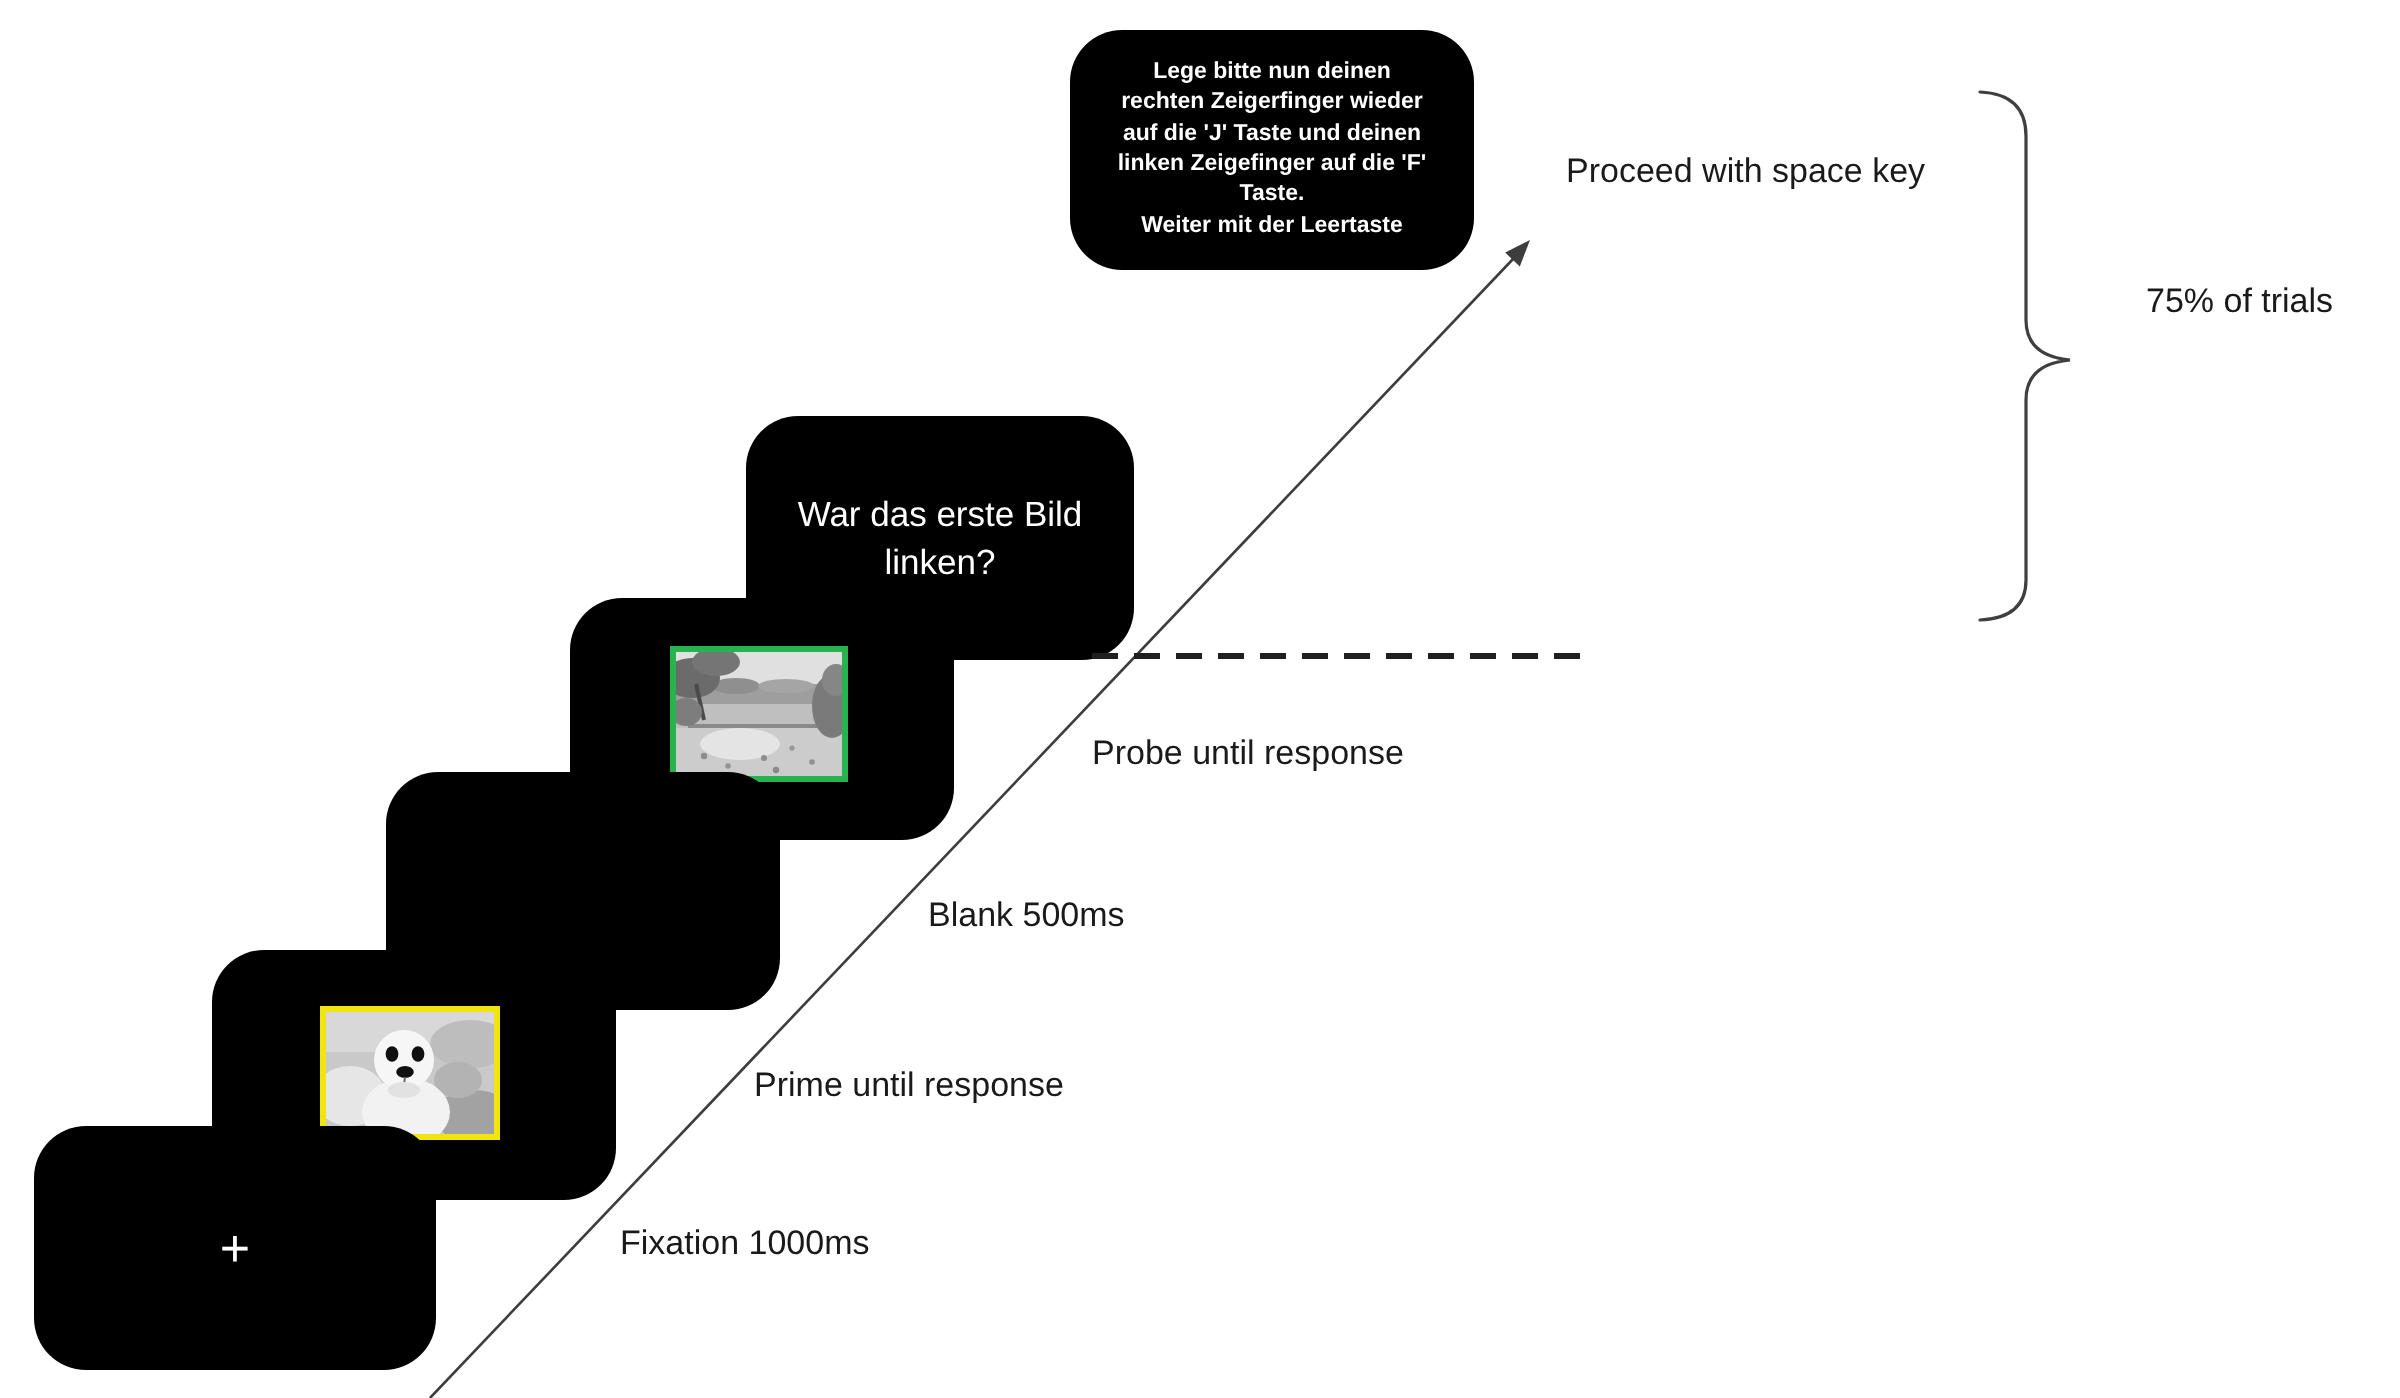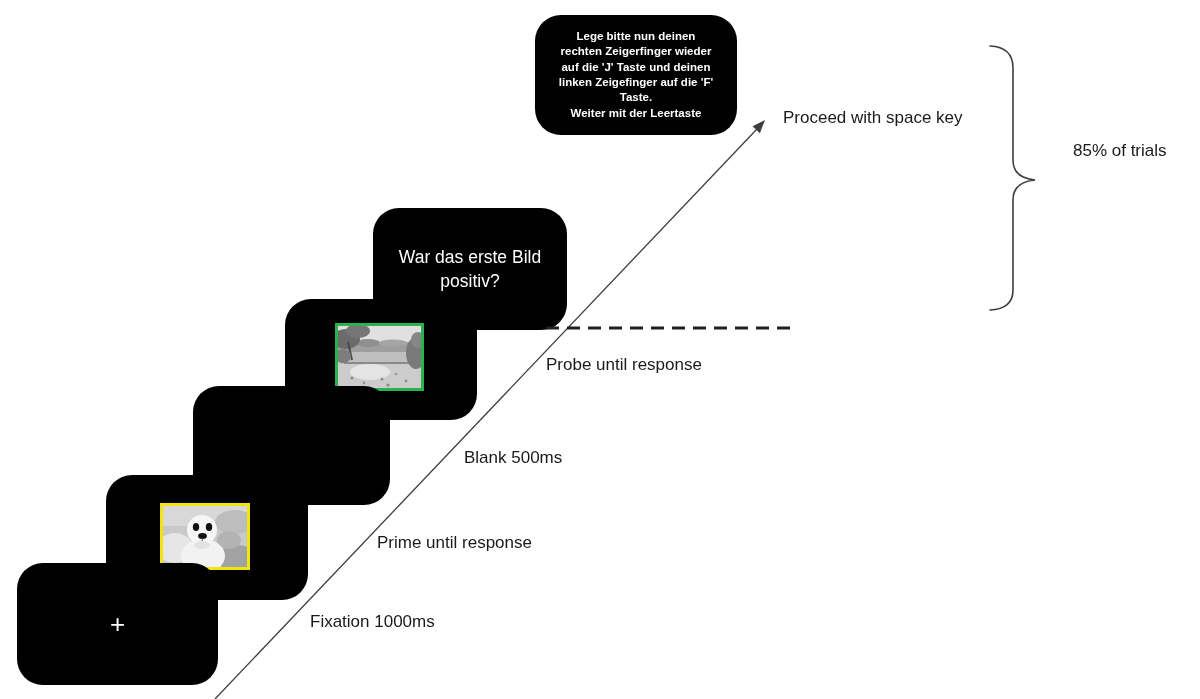--- a/index.html
+++ b/index.html
@@ -36,44 +36,44 @@
   #stim-prime{left:54px;top:28px;width:90px;height:67px;border:3px solid var(--prime-border);}
   #stim-probe{left:50px;top:24px;width:89px;height:68px;border:3px solid var(--probe-border);}
   .stim svg{display:block;}
 
   #overlay{position:absolute;left:0;top:0;width:1200px;height:699px;z-index:90;pointer-events:none;}
 
   .label{position:absolute;z-index:100;color:var(--label-text);font-size:17px;white-space:nowrap;}
   #lbl-fixation {left:310px; top:612px;}
   #lbl-prime    {left:377px; top:533px;}
   #lbl-blank    {left:464px; top:448px;}
-  #lbl-probe    {left:546px; top:355px;}
+  #lbl-probe    {left:546px; top:367px;}
   #lbl-q1       {left:645px; top:255px;}
   #lbl-q2       {left:735px; top:158px;}
-  #lbl-proceed  {left:783px; top:76px;margin-top:32px;}
+  #lbl-proceed  {left:783px; top:76px;}
   #lbl-trials   {left:1073px;top:141px;}
 </style>
 </head>
 <body>
 
 <div id="canvas">
 
   <div class="screen" id="scr-instr">
     <div class="instr-text">Lege bitte nun deinen
 rechten Zeigerfinger wieder
 auf die 'J' Taste und deinen
 linken Zeigefinger auf die 'F'
 Taste.
 Weiter mit der Leertaste</div>
   </div>
 
 
   <div class="screen" id="scr-q1">
     <div class="question-text">War das erste Bild
-positiv?</div>
+linken?</div>
   </div>
 
   <div class="screen" id="scr-probe">
     <div class="stim" id="stim-probe">
       <svg width="83" height="62" viewBox="0 0 83 62">
         <rect x="0" y="0" width="83" height="62" fill="#e0e0e0"></rect>
         <rect x="0" y="16" width="83" height="11" fill="#9e9e9e"></rect>
         <ellipse cx="30" cy="17" rx="12" ry="4" fill="#8f8f8f"></ellipse>
         <ellipse cx="55" cy="17" rx="14" ry="3.5" fill="#a5a5a5"></ellipse>
         <rect x="0" y="26" width="83" height="12" fill="#bfbfbf"></rect>
@@ -127,15 +127,15 @@
     <polygon points="765,120 759.9,133.2 752.6,126.3" fill="var(--arrow)"></polygon>
     <line x1="546" y1="328" x2="796" y2="328" stroke="var(--dash)" stroke-width="3" stroke-dasharray="13 8"></line>
     <path d="M 990 46 Q 1013 47 1013 68 L 1013 160 Q 1013 178 1035 180 Q 1013 182 1013 200 L 1013 290 Q 1013 309 990 310" fill="none" stroke="var(--brace)" stroke-width="1.6" stroke-linecap="round"></path>
   </svg>
 
   <div class="label" id="lbl-fixation">Fixation 1000ms</div>
   <div class="label" id="lbl-prime">Prime until response</div>
   <div class="label" id="lbl-blank">Blank 500ms</div>
   <div class="label" id="lbl-probe">Probe until response</div>
   <div class="label" id="lbl-proceed">Proceed with space key</div>
-  <div class="label" id="lbl-trials">85% of trials</div>
+  <div class="label" id="lbl-trials">75% of trials</div>
 
 </div>
 
 </body></html>

